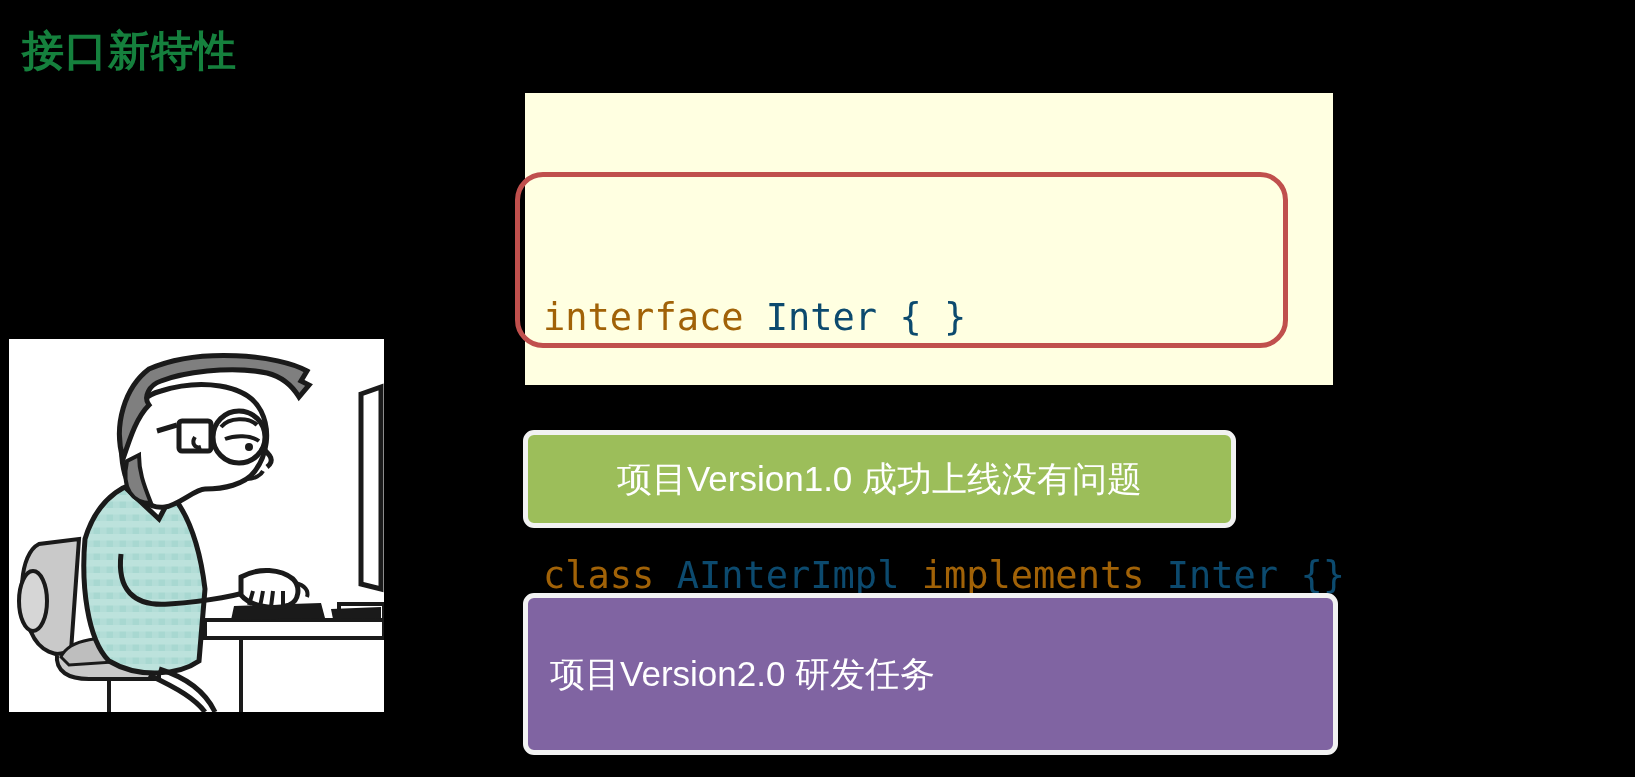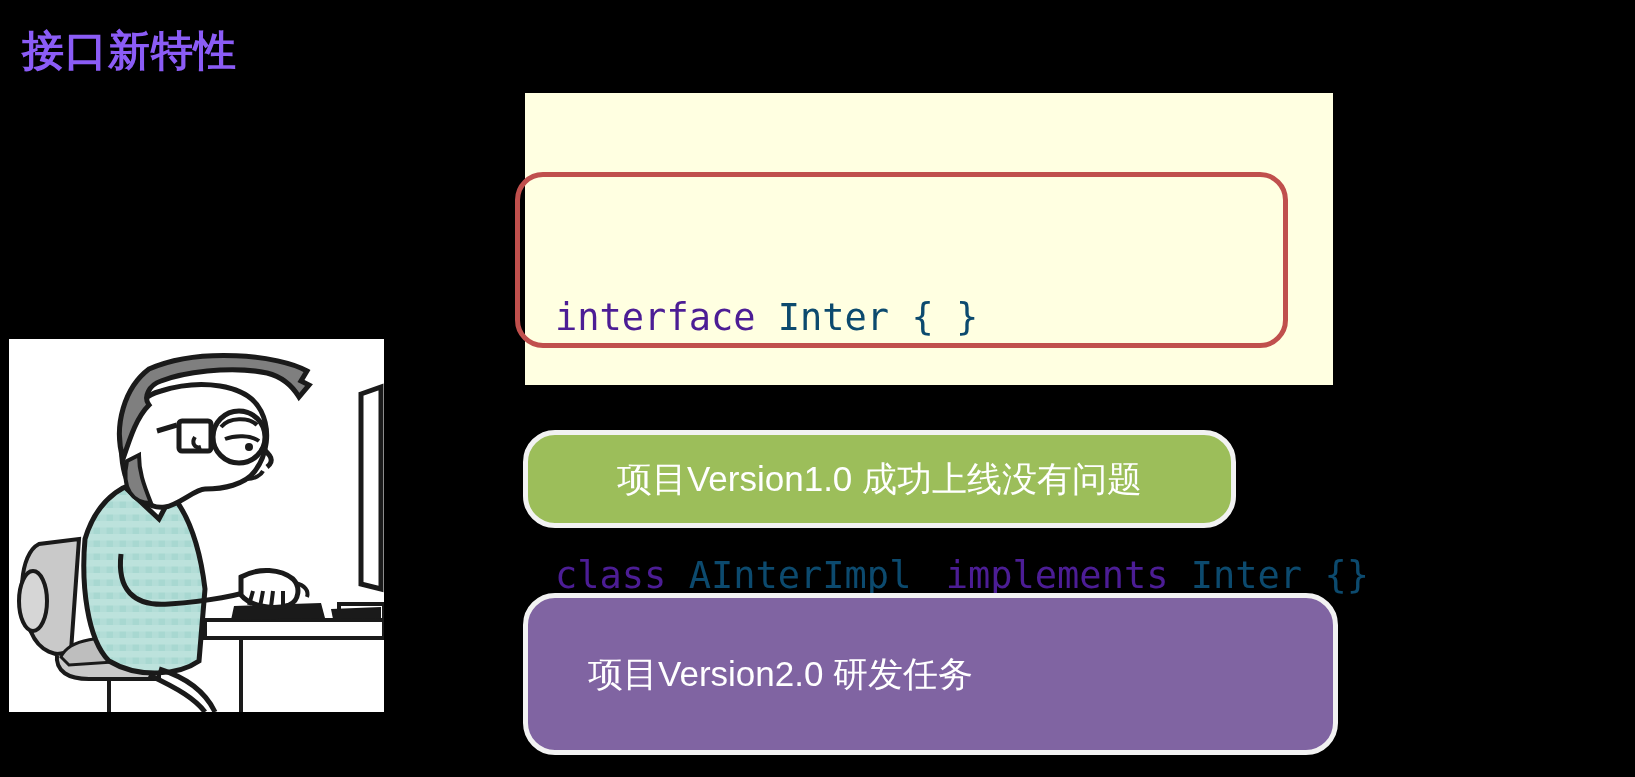--- a/index.html
+++ b/index.html
@@ -16,21 +16,21 @@
   }
 
   
   #slide-title {
     position: absolute;
     left: 22px;
     top: 28px;
     font-family: "Liberation Serif", "DejaVu Serif", serif;
     font-size: 42px;
     font-weight: 700;
-    color: #8b5cf6;
+    color: #15803d;
     letter-spacing: 1px;
     line-height: 1.1;
     white-space: nowrap;
   }
 
   
   #illustration {
     position: absolute;
     left: 9px;
     top: 339px;
@@ -53,42 +53,42 @@
   #code-lines {
     position: absolute;
     left: 18px;
     top: 10px;
     font-family: "DejaVu Sans Mono", "Liberation Mono", monospace;
     font-size: 37px;
     line-height: 86px;
     white-space: pre;
     color: #111111;
   }
-  .kw { color: #4c1d95; margin-left: 12px; }
+  .kw { color: #a16207; }
   .id { color: #0c4a6e; }
 
   
   #code-highlight {
     position: absolute;
     left: 515px;
     top: 172px;
     width: 773px;
     height: 176px;
     border: 5px solid #C0504D;
     border-radius: 28px;
     box-sizing: border-box;
     pointer-events: none;
   }
 
   
   .callout {
     position: absolute;
     box-sizing: border-box;
     border: 5px solid #F2F2F2;
-    border-radius: 32px;
+    border-radius: 11px;
     color: #FFFFFF;
     display: flex;
     align-items: center;
     font-family: "Liberation Sans", sans-serif;
     line-height: 1.32;
   }
   #callout-green {
     left: 523px;
     top: 430px;
     width: 713px;
@@ -103,21 +103,21 @@
     top: 593px;
     width: 815px;
     height: 162px;
     background: #8064A2;
     font-size: 35px;
     padding-left: 22px;
     justify-content: flex-start;
     text-align: left;
   }
   #callout-purple .lines { display: block; }
-  #callout-purple .lines > span { display: block; white-space: nowrap; margin-left: 38px; }
+  #callout-purple .lines > span { display: block; white-space: nowrap; }
 </style>
 </head>
 <body>
 
 <div id="slide-title">接口新特性</div>
 
 <div id="illustration">
   <svg width="375" height="373" viewBox="0 0 375 373">
     <rect x="0" y="0" width="375" height="373" fill="#FFFFFF"></rect>
 

